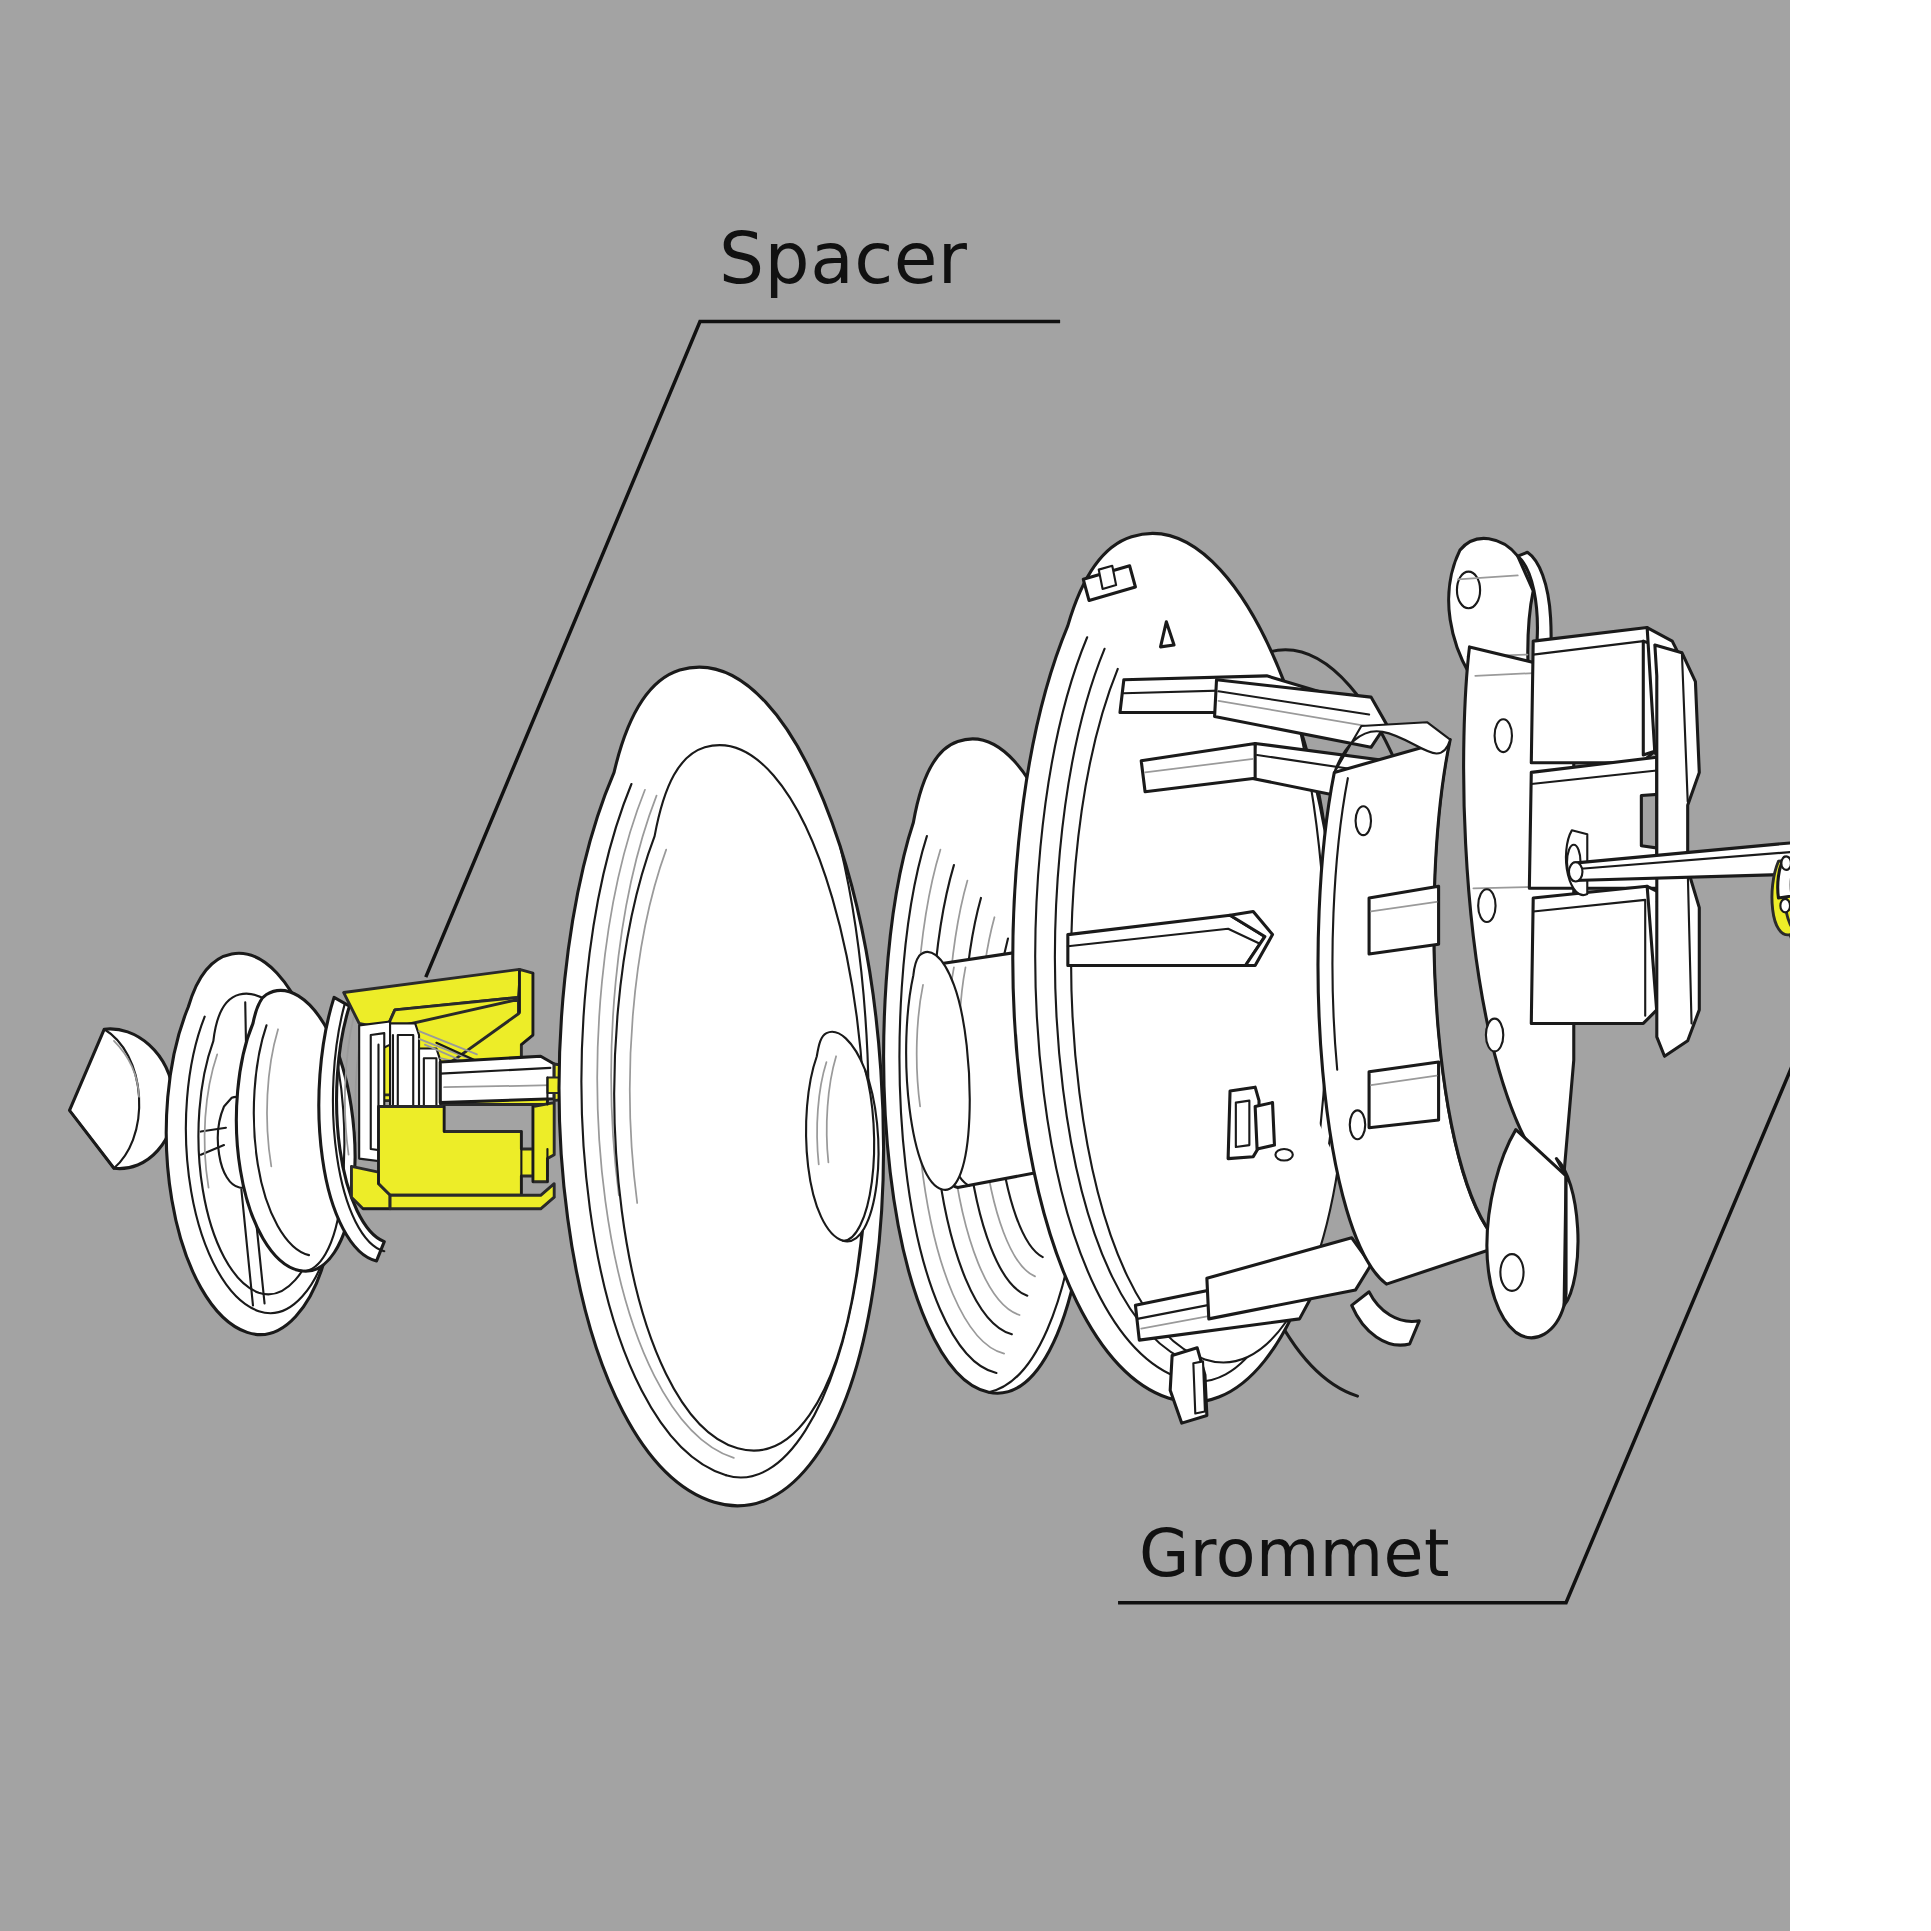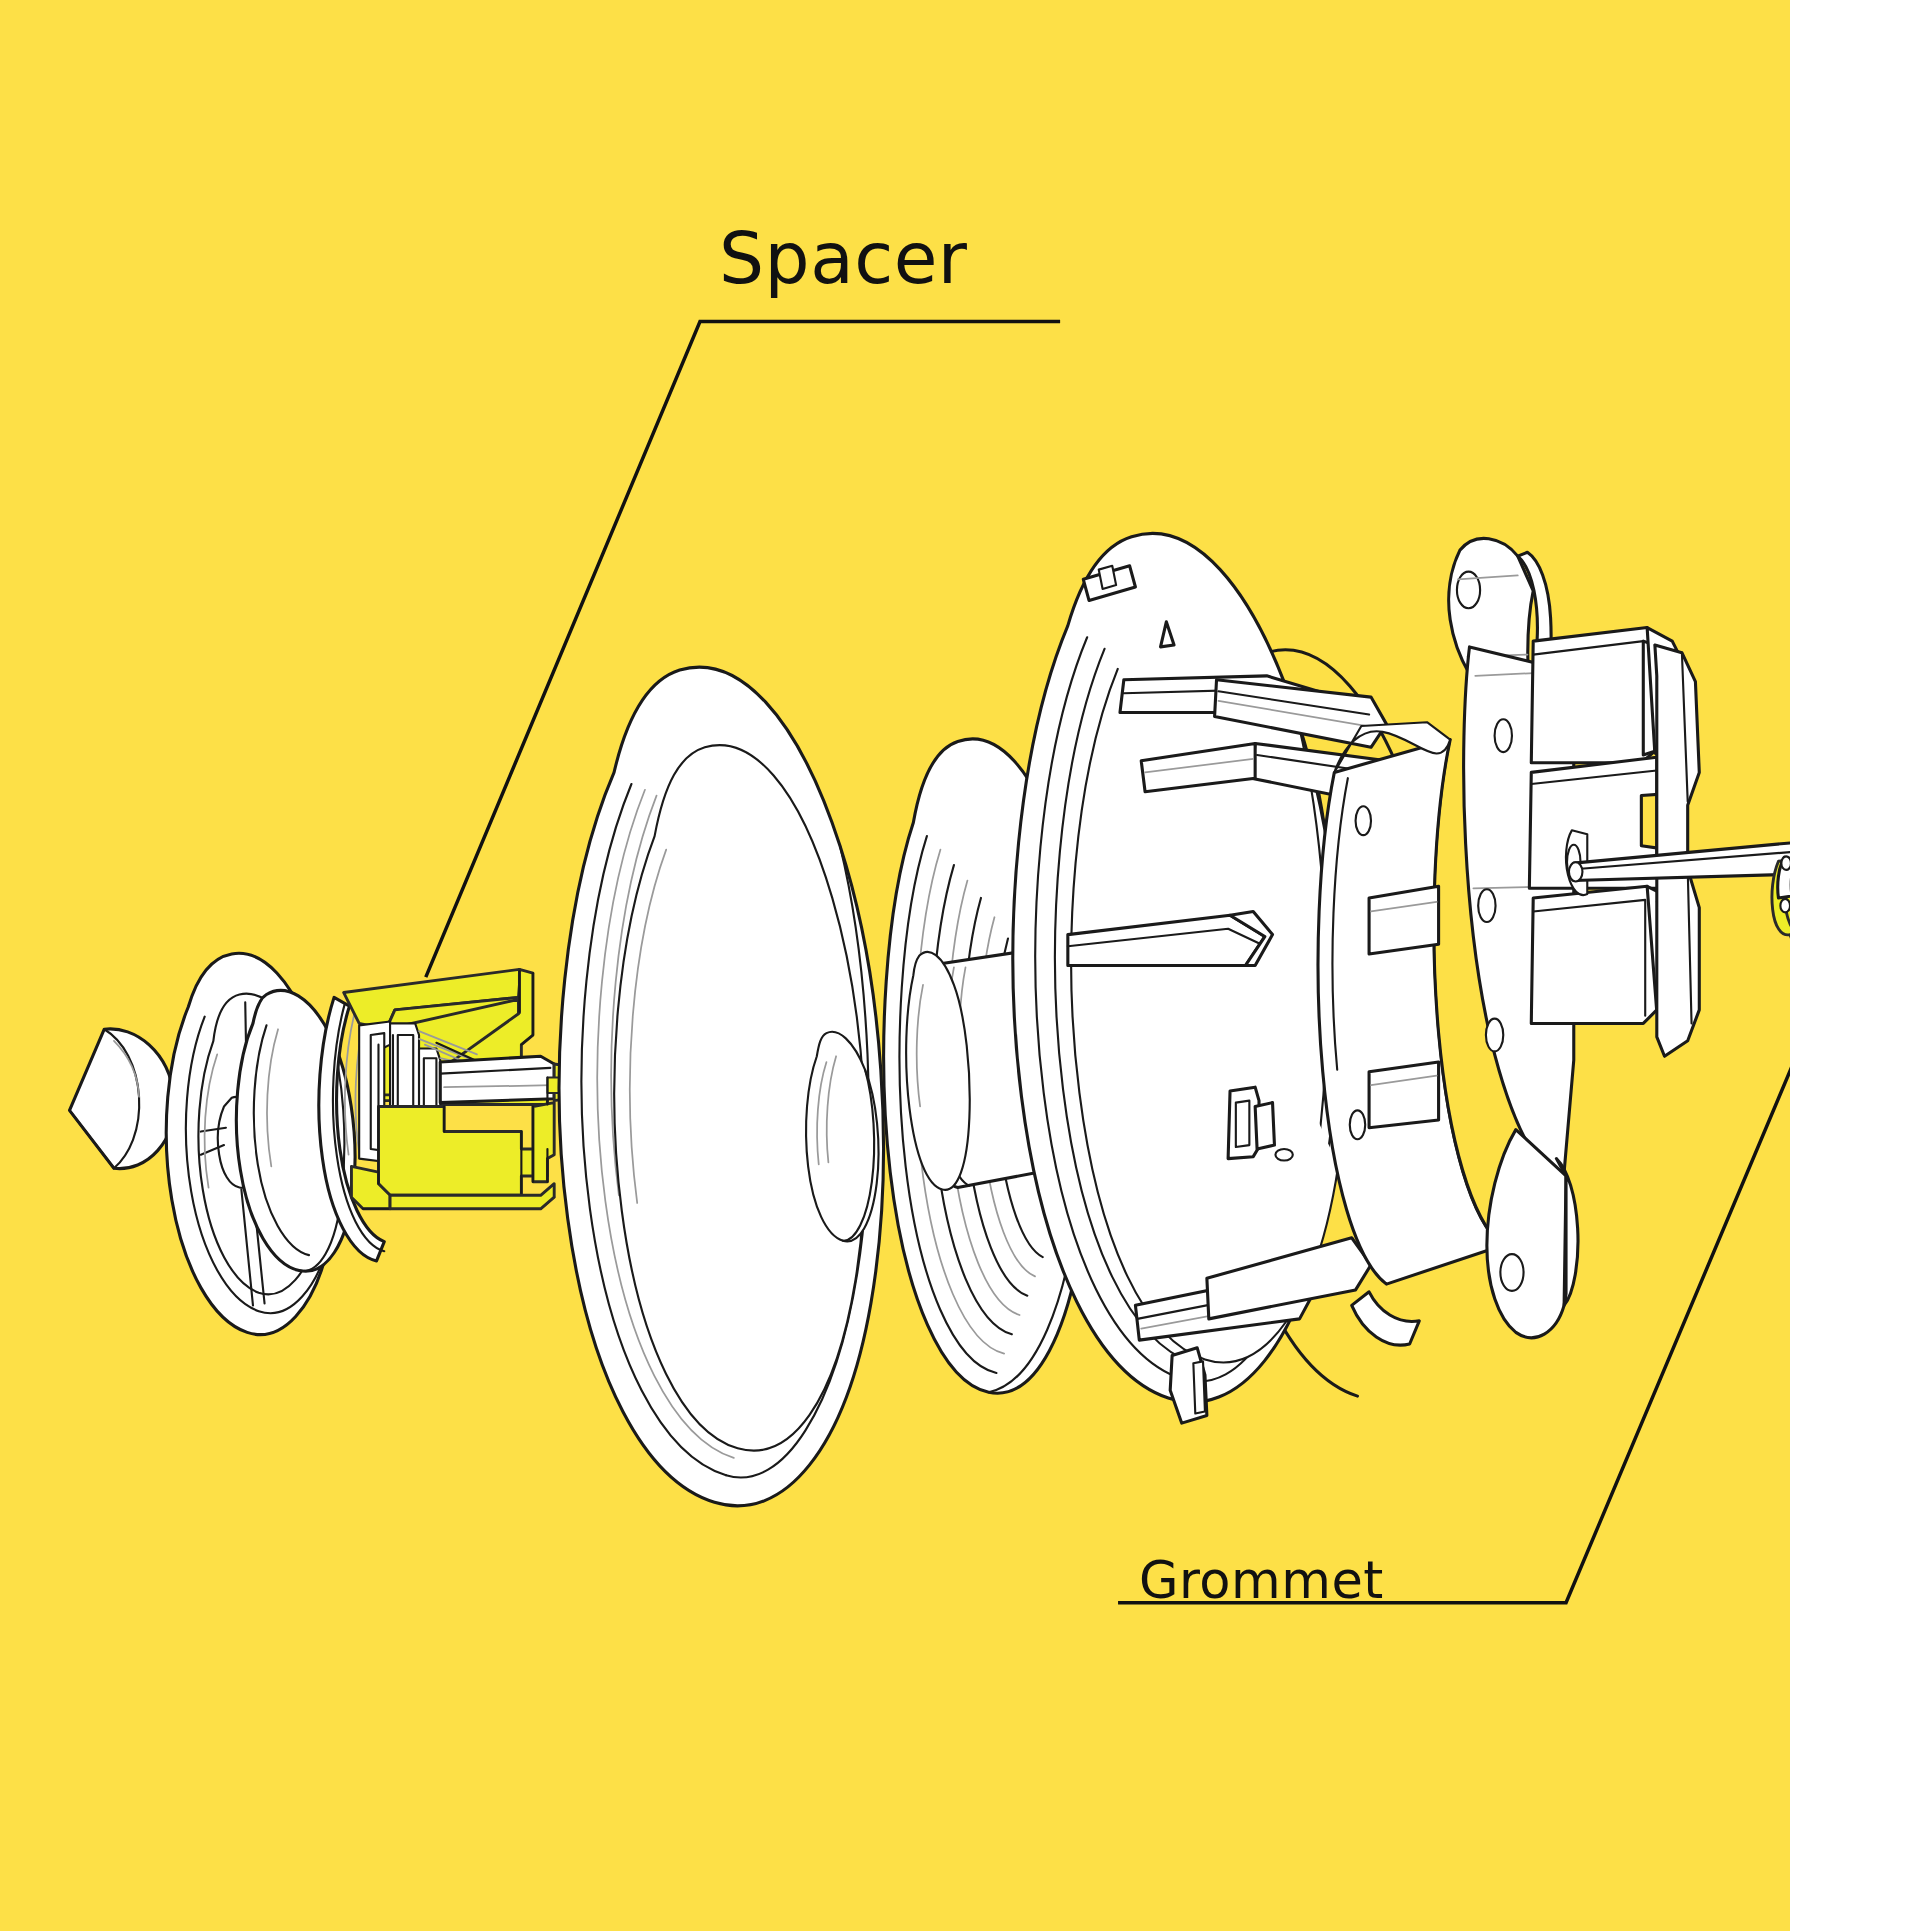--- a/index.html
+++ b/index.html
@@ -8,21 +8,21 @@
     padding: 0;
     background: #ffffff;
   }
   body {
     font-family: "DejaVu Sans", sans-serif;
   }
   #stage {
     position: relative;
     width: 1790px;
     height: 1931px;
-    background: #fde047;
+    background: #a3a3a3;
     overflow: hidden;
   }
   #stage svg.layer {
     position: absolute;
     top: 0;
     left: 0;
     width: 1931px;
     height: 1931px;
   }
   .lbl {
@@ -550,16 +550,16 @@
     <g>
 
       <path class="lead" id="leader-spacer" d="M1098,333 L725,333 L441,1012"></path>
 
       <path class="lead" id="leader-grommet" d="M1158,1660 L1622,1660 L1905,988"></path>
     </g>
   </svg>
 
   <div class="lbl" id="label-spacer" style="left: 719px; top: 217px; font-size: 71px;">Spacer</div>
 
-  <div class="lbl" id="label-grommet" style="left: 1139px; top: 1516px; font-size: 51px; margin-top: 35px;">Grommet</div>
+  <div class="lbl" id="label-grommet" style="left: 1139px; top: 1516px; font-size: 65px;">Grommet</div>
 
 </div>
 
 
 </body></html>

